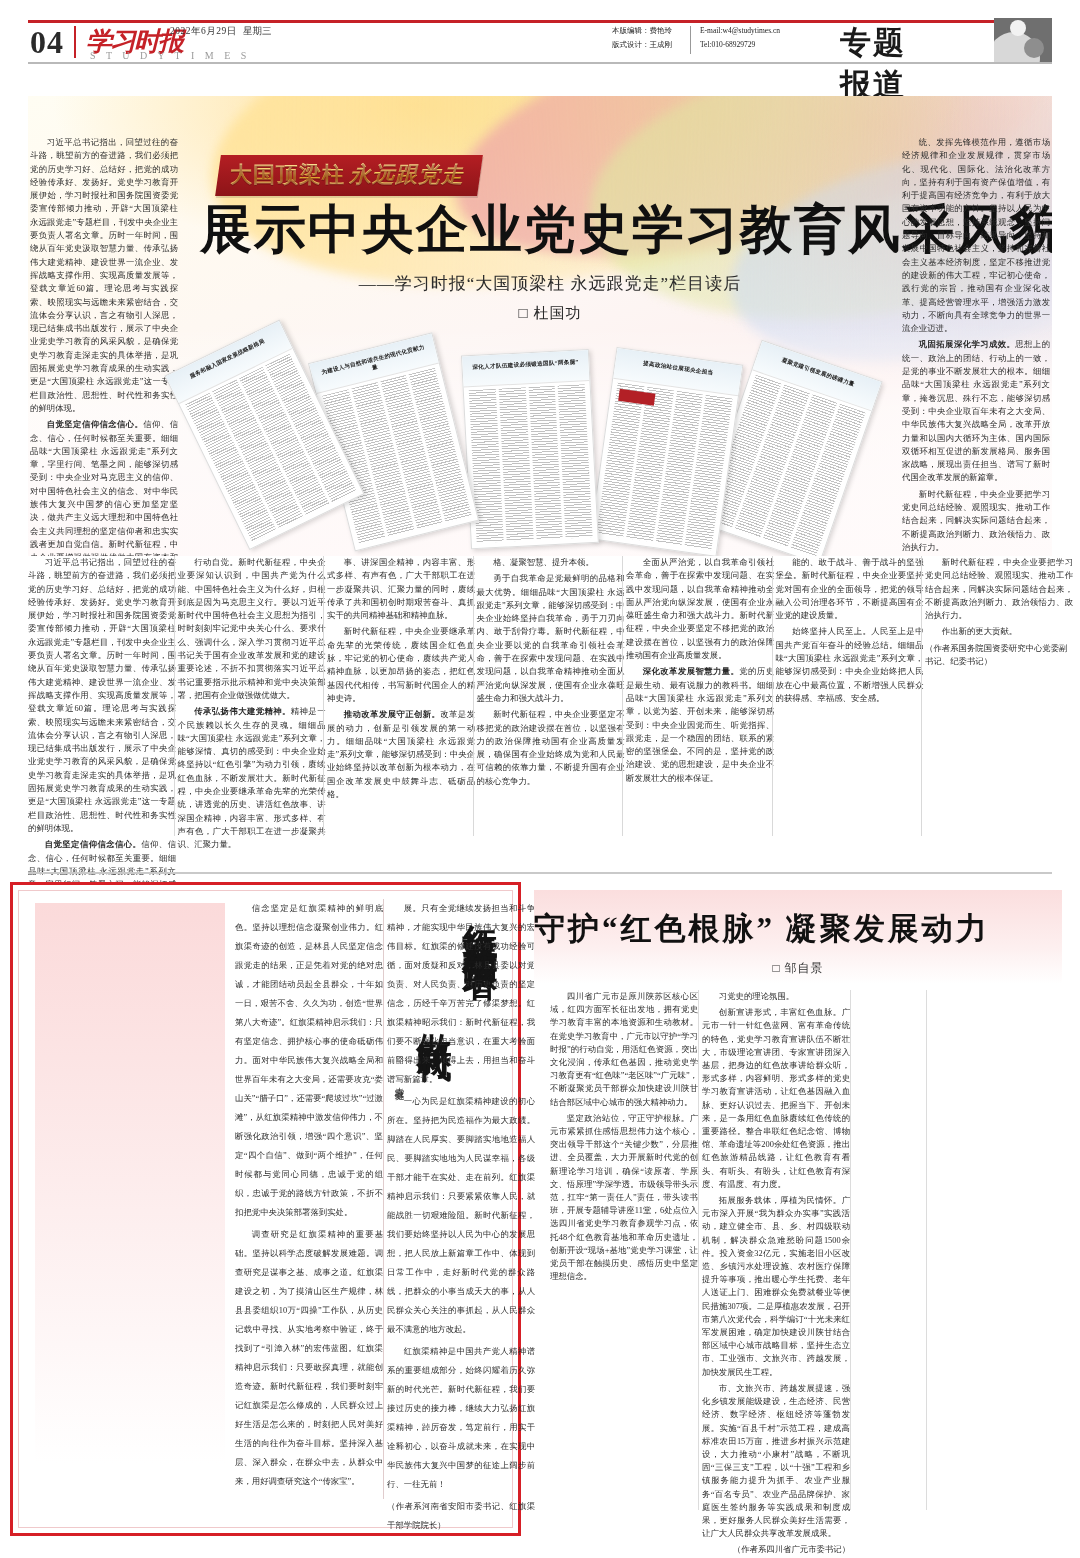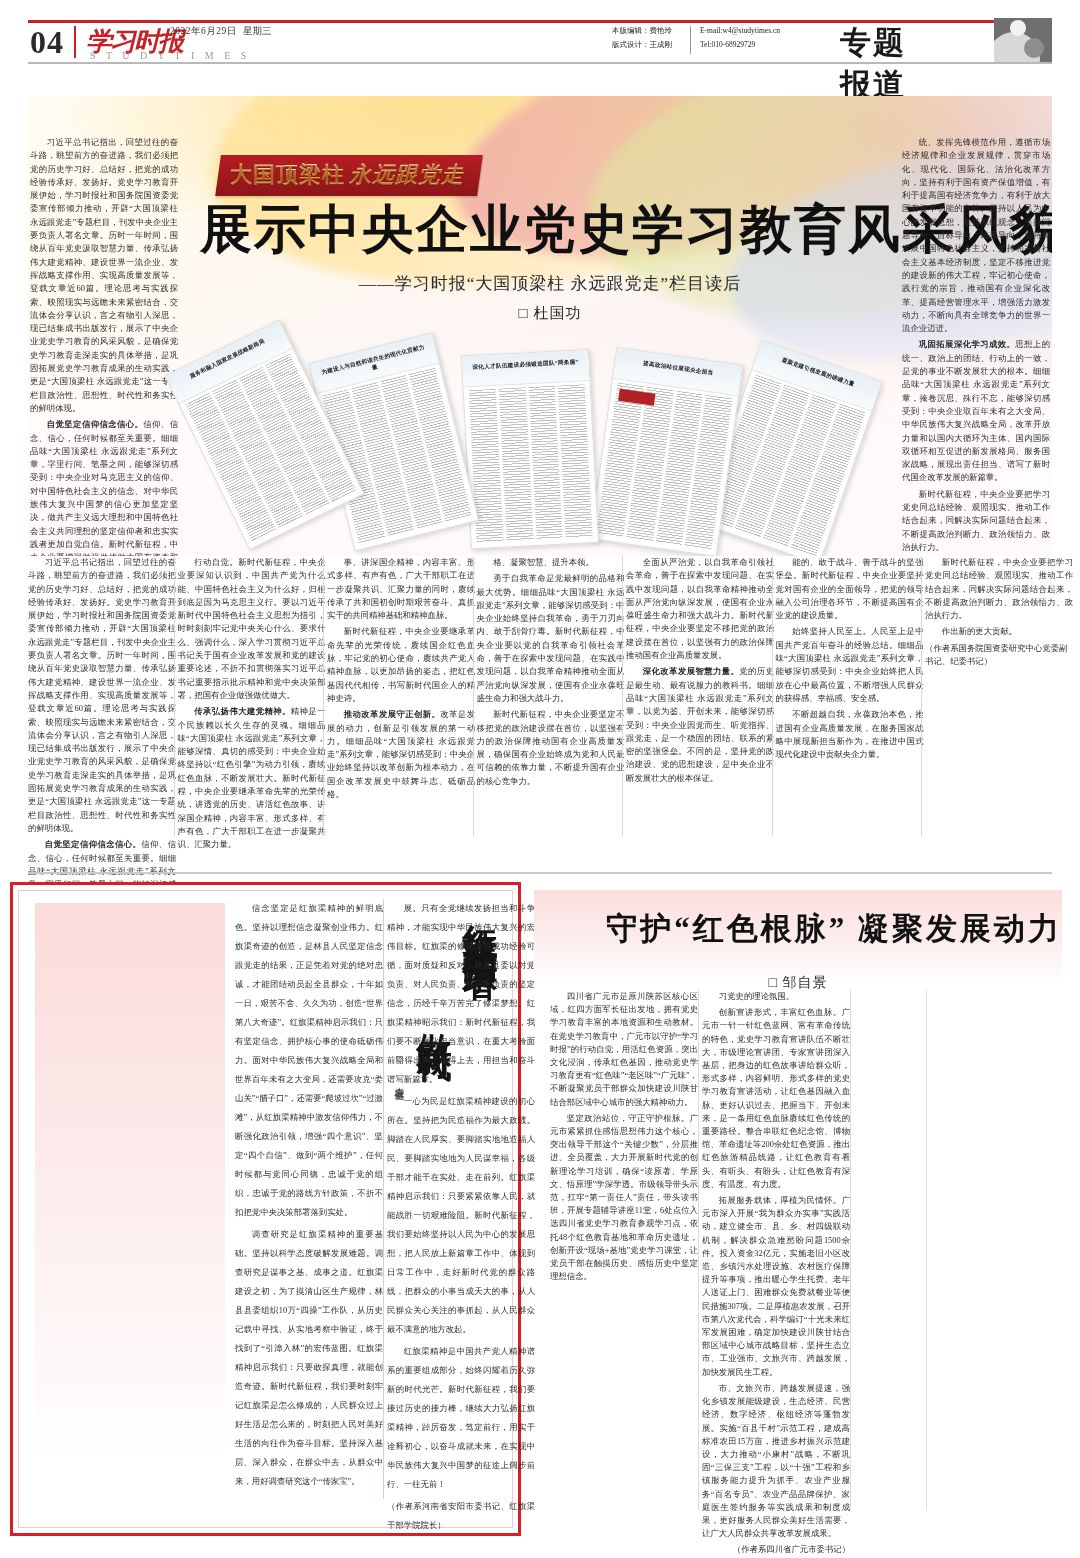--- a/index.html
+++ b/index.html
@@ -97,22 +97,22 @@
   .bl-author{position:absolute;right:112px;top:168px;writing-mode:vertical-rl;text-orientation:upright;font-size:10px;color:#333;letter-spacing:2px;}
   .blcol{position:absolute;top:14px;width:148px;font-size:8.4px;line-height:19px;color:#2b2b2b;text-align:justify;}
   .blcol p{margin:0 0 3px;text-indent:2em;}
   .blcol p.sign{text-indent:0;}
   .bl-vsep{position:absolute;top:14px;width:1px;height:600px;background:#e0cccd;}
 
   
   #boxright{position:absolute;left:530px;top:886px;width:540px;height:644px;}
   .br-head{position:absolute;left:4px;top:4px;width:528px;height:94px;
     background:linear-gradient(180deg,#fbdede,#fdefef 60%,#ffffff);}
-  .br-title{position:absolute;left:4px;top:22px;width:528px;text-align:right;font-size:31px;font-weight:700;color:#111;letter-spacing:3px;}
-  .br-author{position:absolute;left:4px;top:88px;width:528px;text-align:center;font-size:14px;color:#333;letter-spacing:1px;}
+  .br-title{position:absolute;left:4px;top:22px;width:528px;text-align:left;font-size:31px;font-weight:700;color:#111;letter-spacing:3px;}
+  .br-author{position:absolute;left:4px;top:74px;width:528px;text-align:center;font-size:12px;color:#333;letter-spacing:1px;}
   .brcol{position:absolute;top:104px;width:148px;font-size:8.4px;line-height:13.2px;color:#2b2b2b;text-align:justify;}
   .brcol p{margin:0 0 3px;text-indent:2em;}
   .brcol p.sign{text-indent:0;text-align:right;}
   .br-vsep{position:absolute;top:104px;width:1px;height:520px;background:#dcdcdc;}
 </style>
 </head>
 <body>
 
 <div id="masthead">
   <div class="rule-red"></div>
@@ -250,21 +250,20 @@
     </div>
     <div class="vsep" style="left: 444.5px;"></div>
     <div class="tcol" style="left: 598px;">
       <p>全面从严治党，以自我革命引领社会革命，善于在探索中发现问题、在实践中发现问题，以自我革命精神推动全面从严治党向纵深发展，使国有企业永葆旺盛生命力和强大战斗力。新时代新征程，中央企业要坚定不移把党的政治建设摆在首位，以坚强有力的政治保障推动国有企业高质量发展。</p>
       <p><span style="font-weight: 700;">深化改革发展智慧力量。</span>党的历史是最生动、最有说服力的教科书。细细品味“大国顶梁柱 永远跟党走”系列文章，以党为鉴、开创未来，能够深切感受到：中央企业因党而生、听党指挥、跟党走，是一个稳固的团结、联系的紧密的坚强堡垒。不同的是，坚持党的政治建设、党的思想建设，是中央企业不断发展壮大的根本保证。</p>
     </div>
     <div class="vsep" style="left: 594px;"></div>
     <div class="tcol" style="left: 747.5px;">
       <p>能的、敢于战斗、善于战斗的坚强堡垒。新时代新征程，中央企业要坚持党对国有企业的全面领导，把党的领导融入公司治理各环节，不断提高国有企业党的建设质量。</p>
       <p>始终坚持人民至上。人民至上是中国共产党百年奋斗的经验总结。细细品味“大国顶梁柱 永远跟党走”系列文章，能够深切感受到：中央企业始终把人民放在心中最高位置，不断增强人民群众的获得感、幸福感、安全感。</p>
-      <p>不断超越自我，永葆政治本色，推进国有企业高质量发展，在服务国家战略中展现新担当新作为，在推进中国式现代化建设中贡献央企力量。</p>
     </div>
     <div class="vsep" style="left: 743.5px;"></div>
     <div class="tcol" style="left: 897px;">
       <p>新时代新征程，中央企业要把学习党史同总结经验、观照现实、推动工作结合起来，同解决实际问题结合起来，不断提高政治判断力、政治领悟力、政治执行力。</p>
       <p>作出新的更大贡献。</p>
       <p class="sign">（作者系国务院国资委研究中心党委副书记、纪委书记）</p>
     </div>
     <div class="vsep" style="left: 893px;"></div>
   </div>
 

